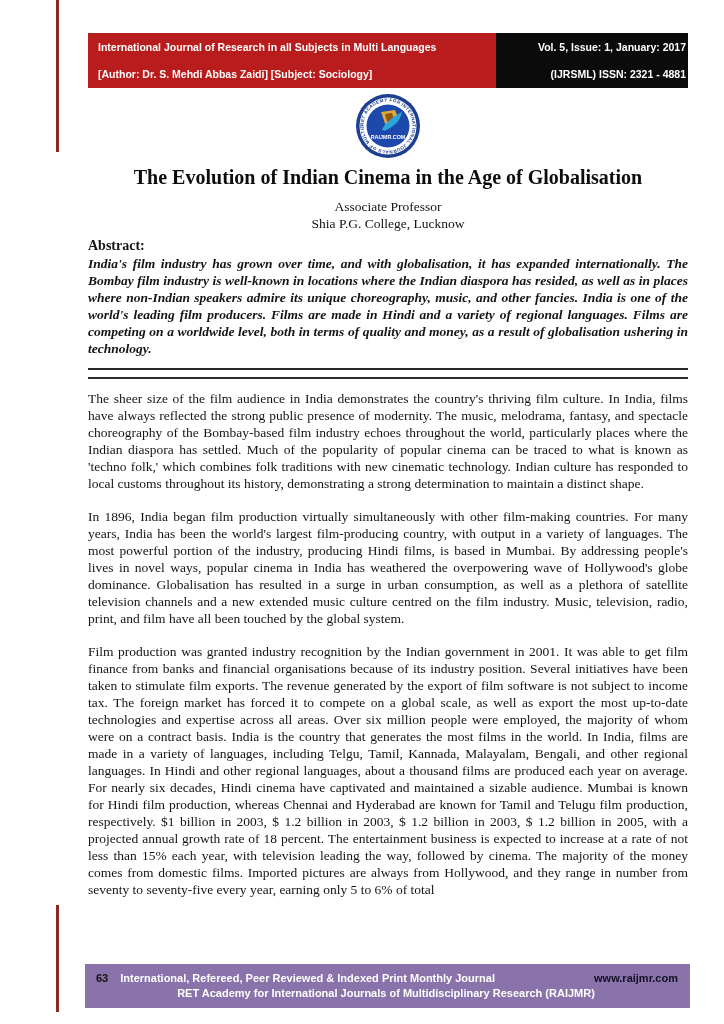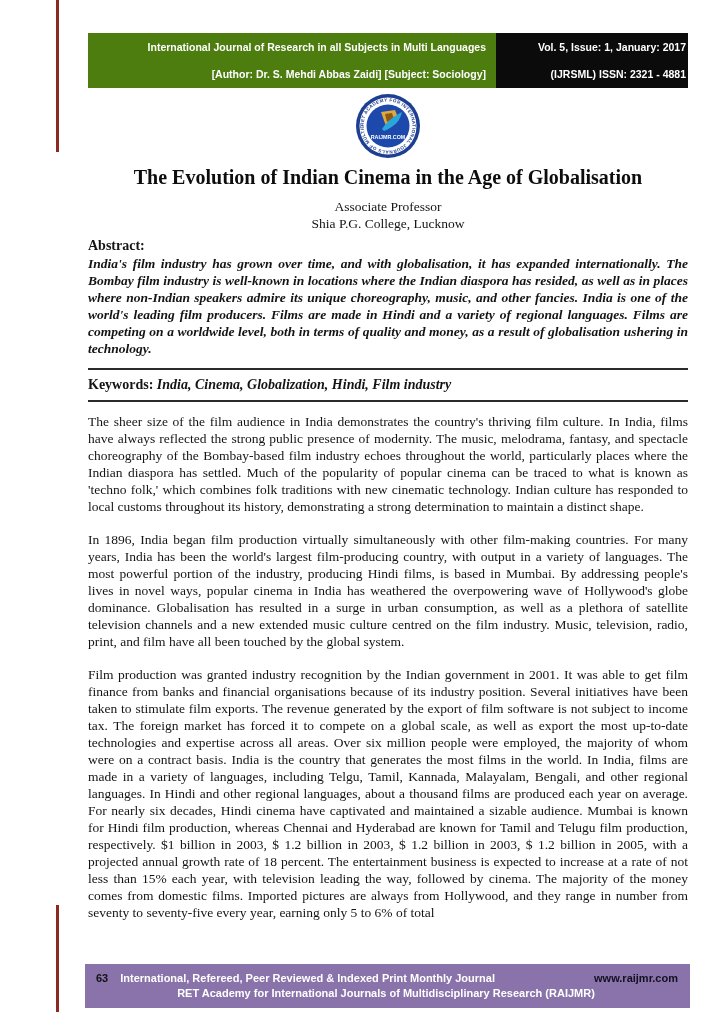--- a/index.html
+++ b/index.html
@@ -14,22 +14,22 @@
   }
   .red-line{position:absolute;left:56px;width:3px;background:#8C2A22;}
   .red-line.top{top:0;height:152px;}
   .red-line.bottom{top:905px;height:107px;}
 
   .content{margin:0 36px 0 88px;}
 
   
   .header{display:flex;margin-top:33px;height:55px;
     font-family:"Liberation Sans", sans-serif;font-weight:bold;font-size:10.5px;}
-  .header-left{flex:0 0 388px;background:#4d7c0f;color:#ffffff;
-    padding:8px 10px;display:flex;flex-direction:column;justify-content:space-between;text-align:right;}
+  .header-left{flex:0 0 388px;background:#b91c1c;color:#ffffff;
+    padding:8px 10px;display:flex;flex-direction:column;justify-content:space-between;}
   .header-right{flex:1;background:#0B0B0B;color:#ffffff;text-align:right;
     padding:8px 2px;display:flex;flex-direction:column;justify-content:space-between;}
 
   
   .logo-row{text-align:center;margin-top:5px;height:66px;}
 
   
   .title{margin:7px 0 0 0;text-align:center;font-size:20px;font-weight:bold;color:#0d0d0d;}
   .author-block{margin-top:9px;text-align:center;font-size:13.5px;line-height:17px;}
   .author-name{font-weight:normal;}
@@ -102,24 +102,20 @@
 
     <div class="author-block">
       <div>Associate Professor</div>
       <div>Shia P.G. College, Lucknow</div>
     </div>
 
     <div class="abstract-label">Abstract:</div>
     <p class="abstract">India's film industry has grown over time, and with globalisation, it has expanded internationally. The Bombay film industry is well-known in locations where the Indian diaspora has resided, as well as in places where non-Indian speakers admire its unique choreography, music, and other fancies. India is one of the world's leading film producers. Films are made in Hindi and a variety of regional languages. Films are competing on a worldwide level, both in terms of quality and money, as a result of globalisation ushering in technology.</p>
 
     <div class="rule"></div>
-    <div class="keywords">
-      <span class="kw-label">Keywords:</span>
-      <span class="kw-text">India, Cinema, Globalization, Hindi, Film industry</span>
-    </div>
     <div class="rule below-kw"></div>
 
     <div class="body-text">
       <p class="body-para">The sheer size of the film audience in India demonstrates the country's thriving film culture. In India, films have always reflected the strong public presence of modernity. The music, melodrama, fantasy, and spectacle choreography of the Bombay-based film industry echoes throughout the world, particularly places where the Indian diaspora has settled. Much of the popularity of popular cinema can be traced to what is known as 'techno folk,' which combines folk traditions with new cinematic technology. Indian culture has responded to local customs throughout its history, demonstrating a strong determination to maintain a distinct shape.</p>
       <p class="body-para">In 1896, India began film production virtually simultaneously with other film-making countries. For many years, India has been the world's largest film-producing country, with output in a variety of languages. The most powerful portion of the industry, producing Hindi films, is based in Mumbai. By addressing people's lives in novel ways, popular cinema in India has weathered the overpowering wave of Hollywood's globe dominance. Globalisation has resulted in a surge in urban consumption, as well as a plethora of satellite television channels and a new extended music culture centred on the film industry. Music, television, radio, print, and film have all been touched by the global system.</p>
       <p class="body-para">Film production was granted industry recognition by the Indian government in 2001. It was able to get film finance from banks and financial organisations because of its industry position. Several initiatives have been taken to stimulate film exports. The revenue generated by the export of film software is not subject to income tax. The foreign market has forced it to compete on a global scale, as well as export the most up-to-date technologies and expertise across all areas. Over six million people were employed, the majority of whom were on a contract basis. India is the country that generates the most films in the world. In India, films are made in a variety of languages, including Telgu, Tamil, Kannada, Malayalam, Bengali, and other regional languages. In Hindi and other regional languages, about a thousand films are produced each year on average. For nearly six decades, Hindi cinema have captivated and maintained a sizable audience. Mumbai is known for Hindi film production, whereas Chennai and Hyderabad are known for Tamil and Telugu film production, respectively. $1 billion in 2003, $ 1.2 billion in 2003, $ 1.2 billion in 2003, $ 1.2 billion in 2005, with a projected annual growth rate of 18 percent. The entertainment business is expected to increase at a rate of not less than 15% each year, with television leading the way, followed by cinema. The majority of the money comes from domestic films. Imported pictures are always from Hollywood, and they range in number from seventy to seventy-five every year, earning only 5 to 6% of total</p>
     </div>
 
   </div>
 

